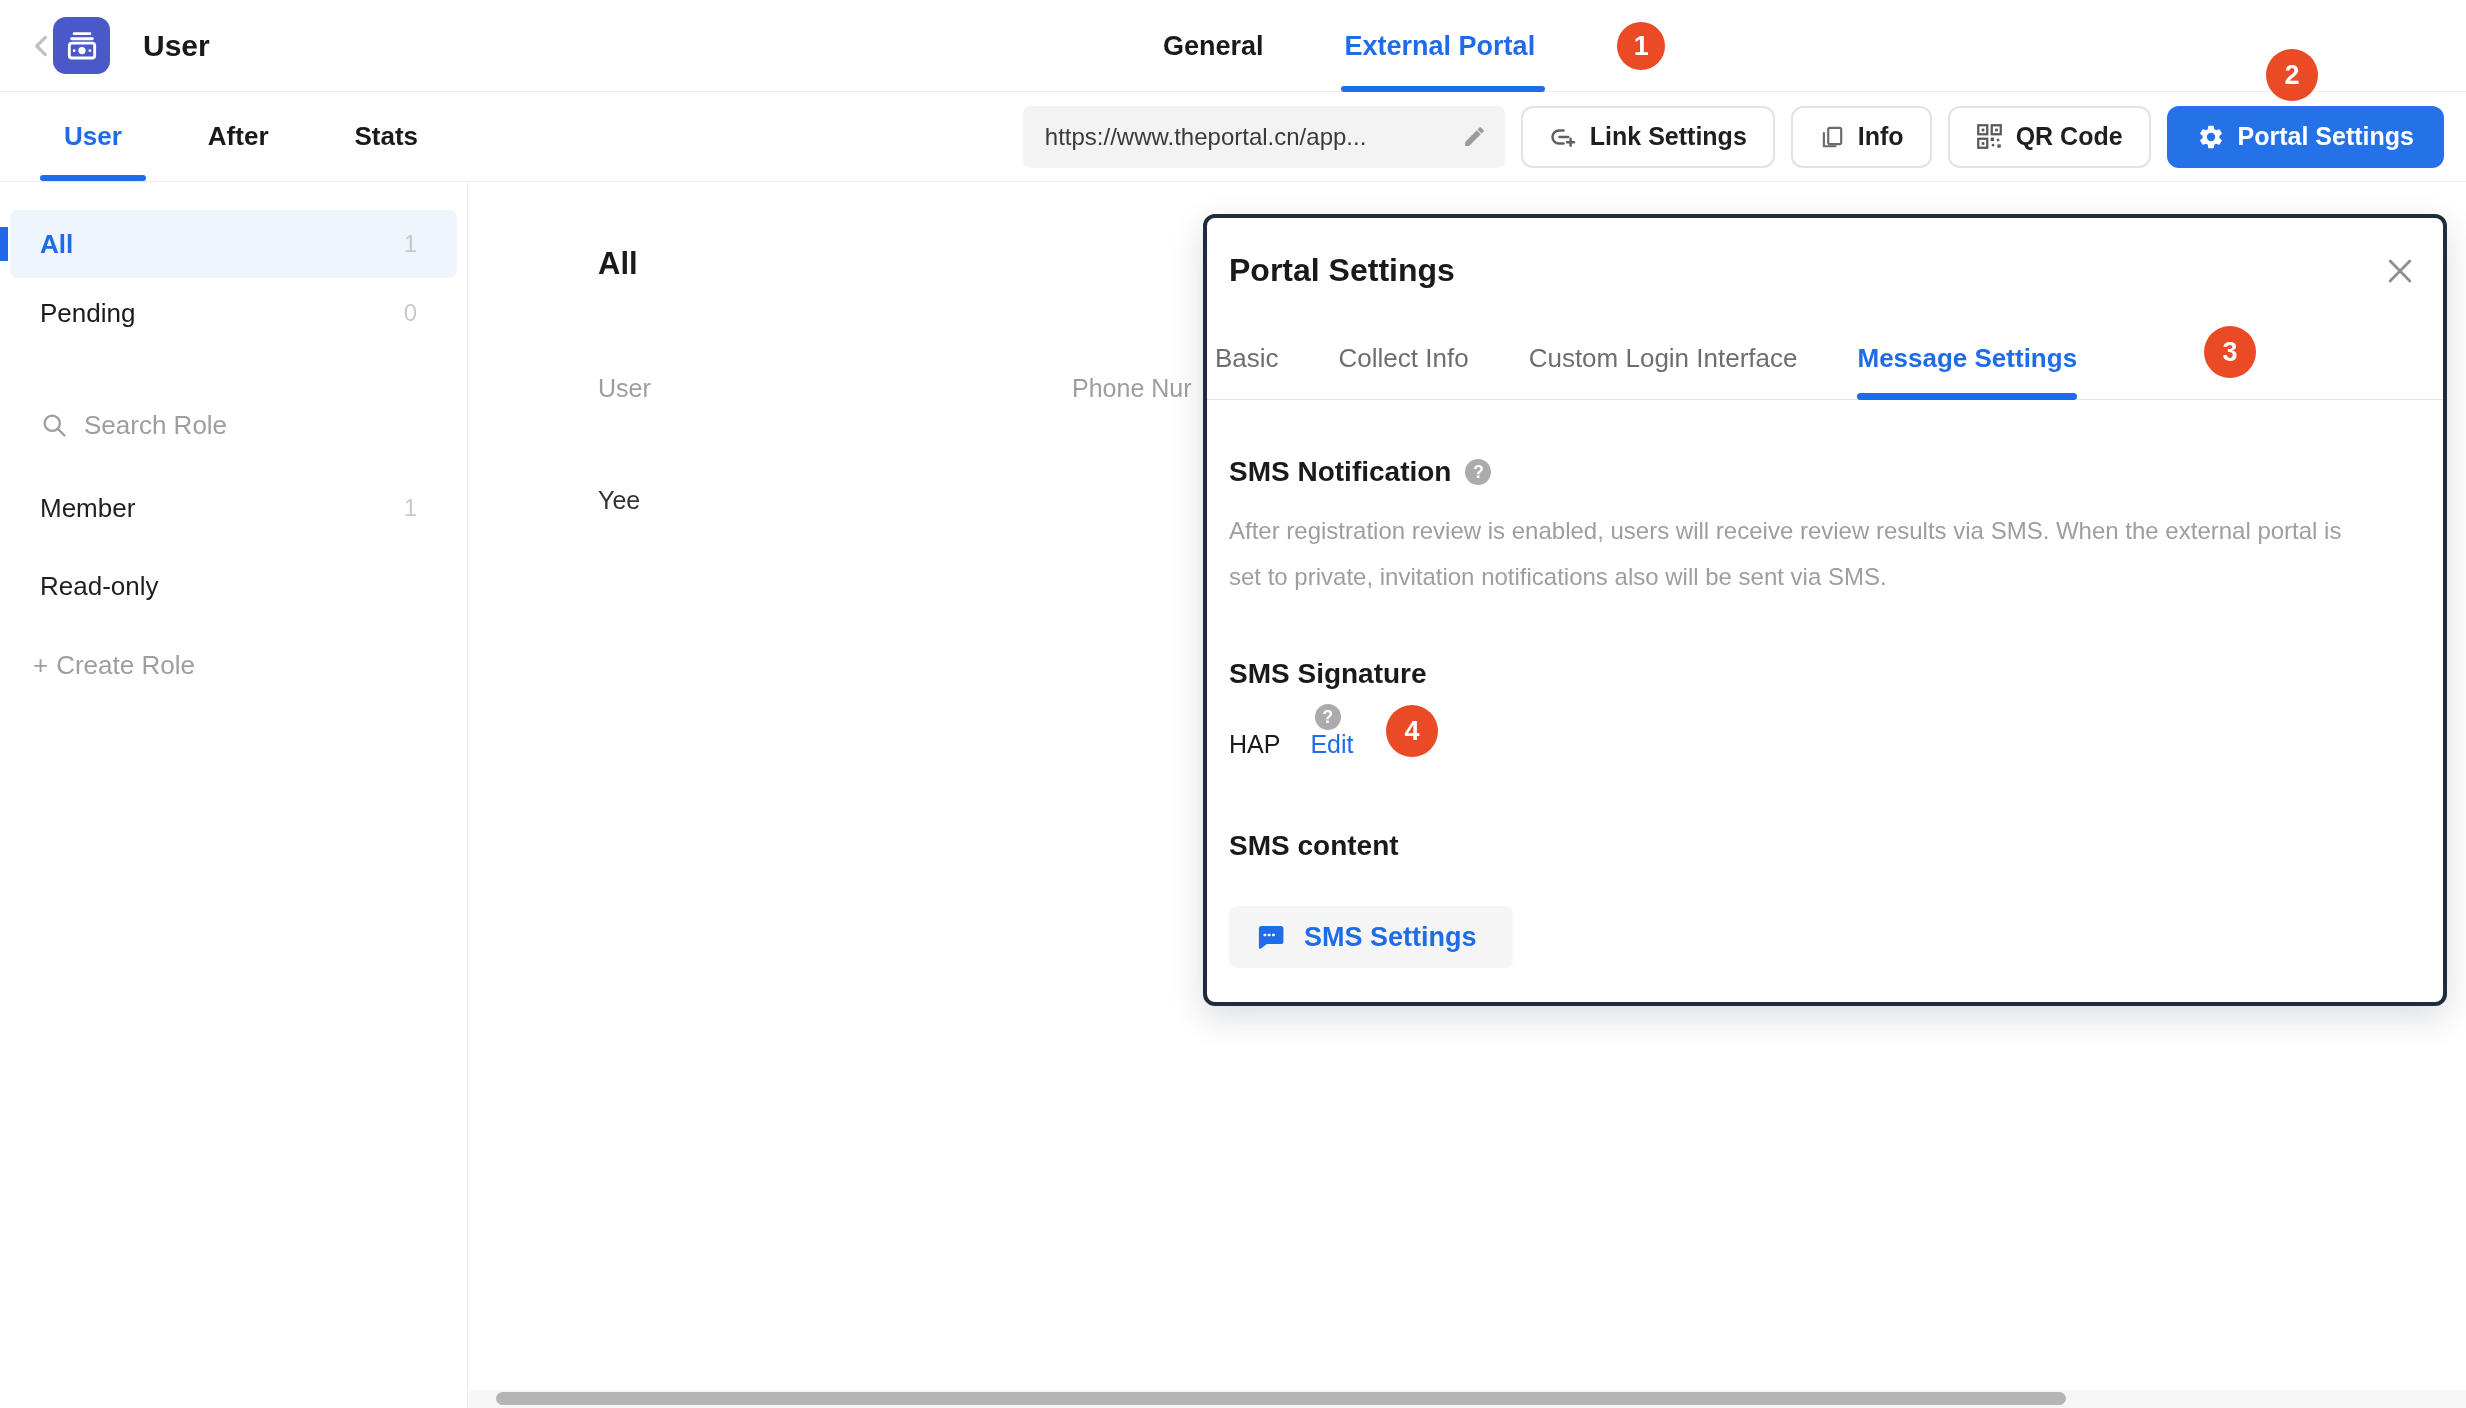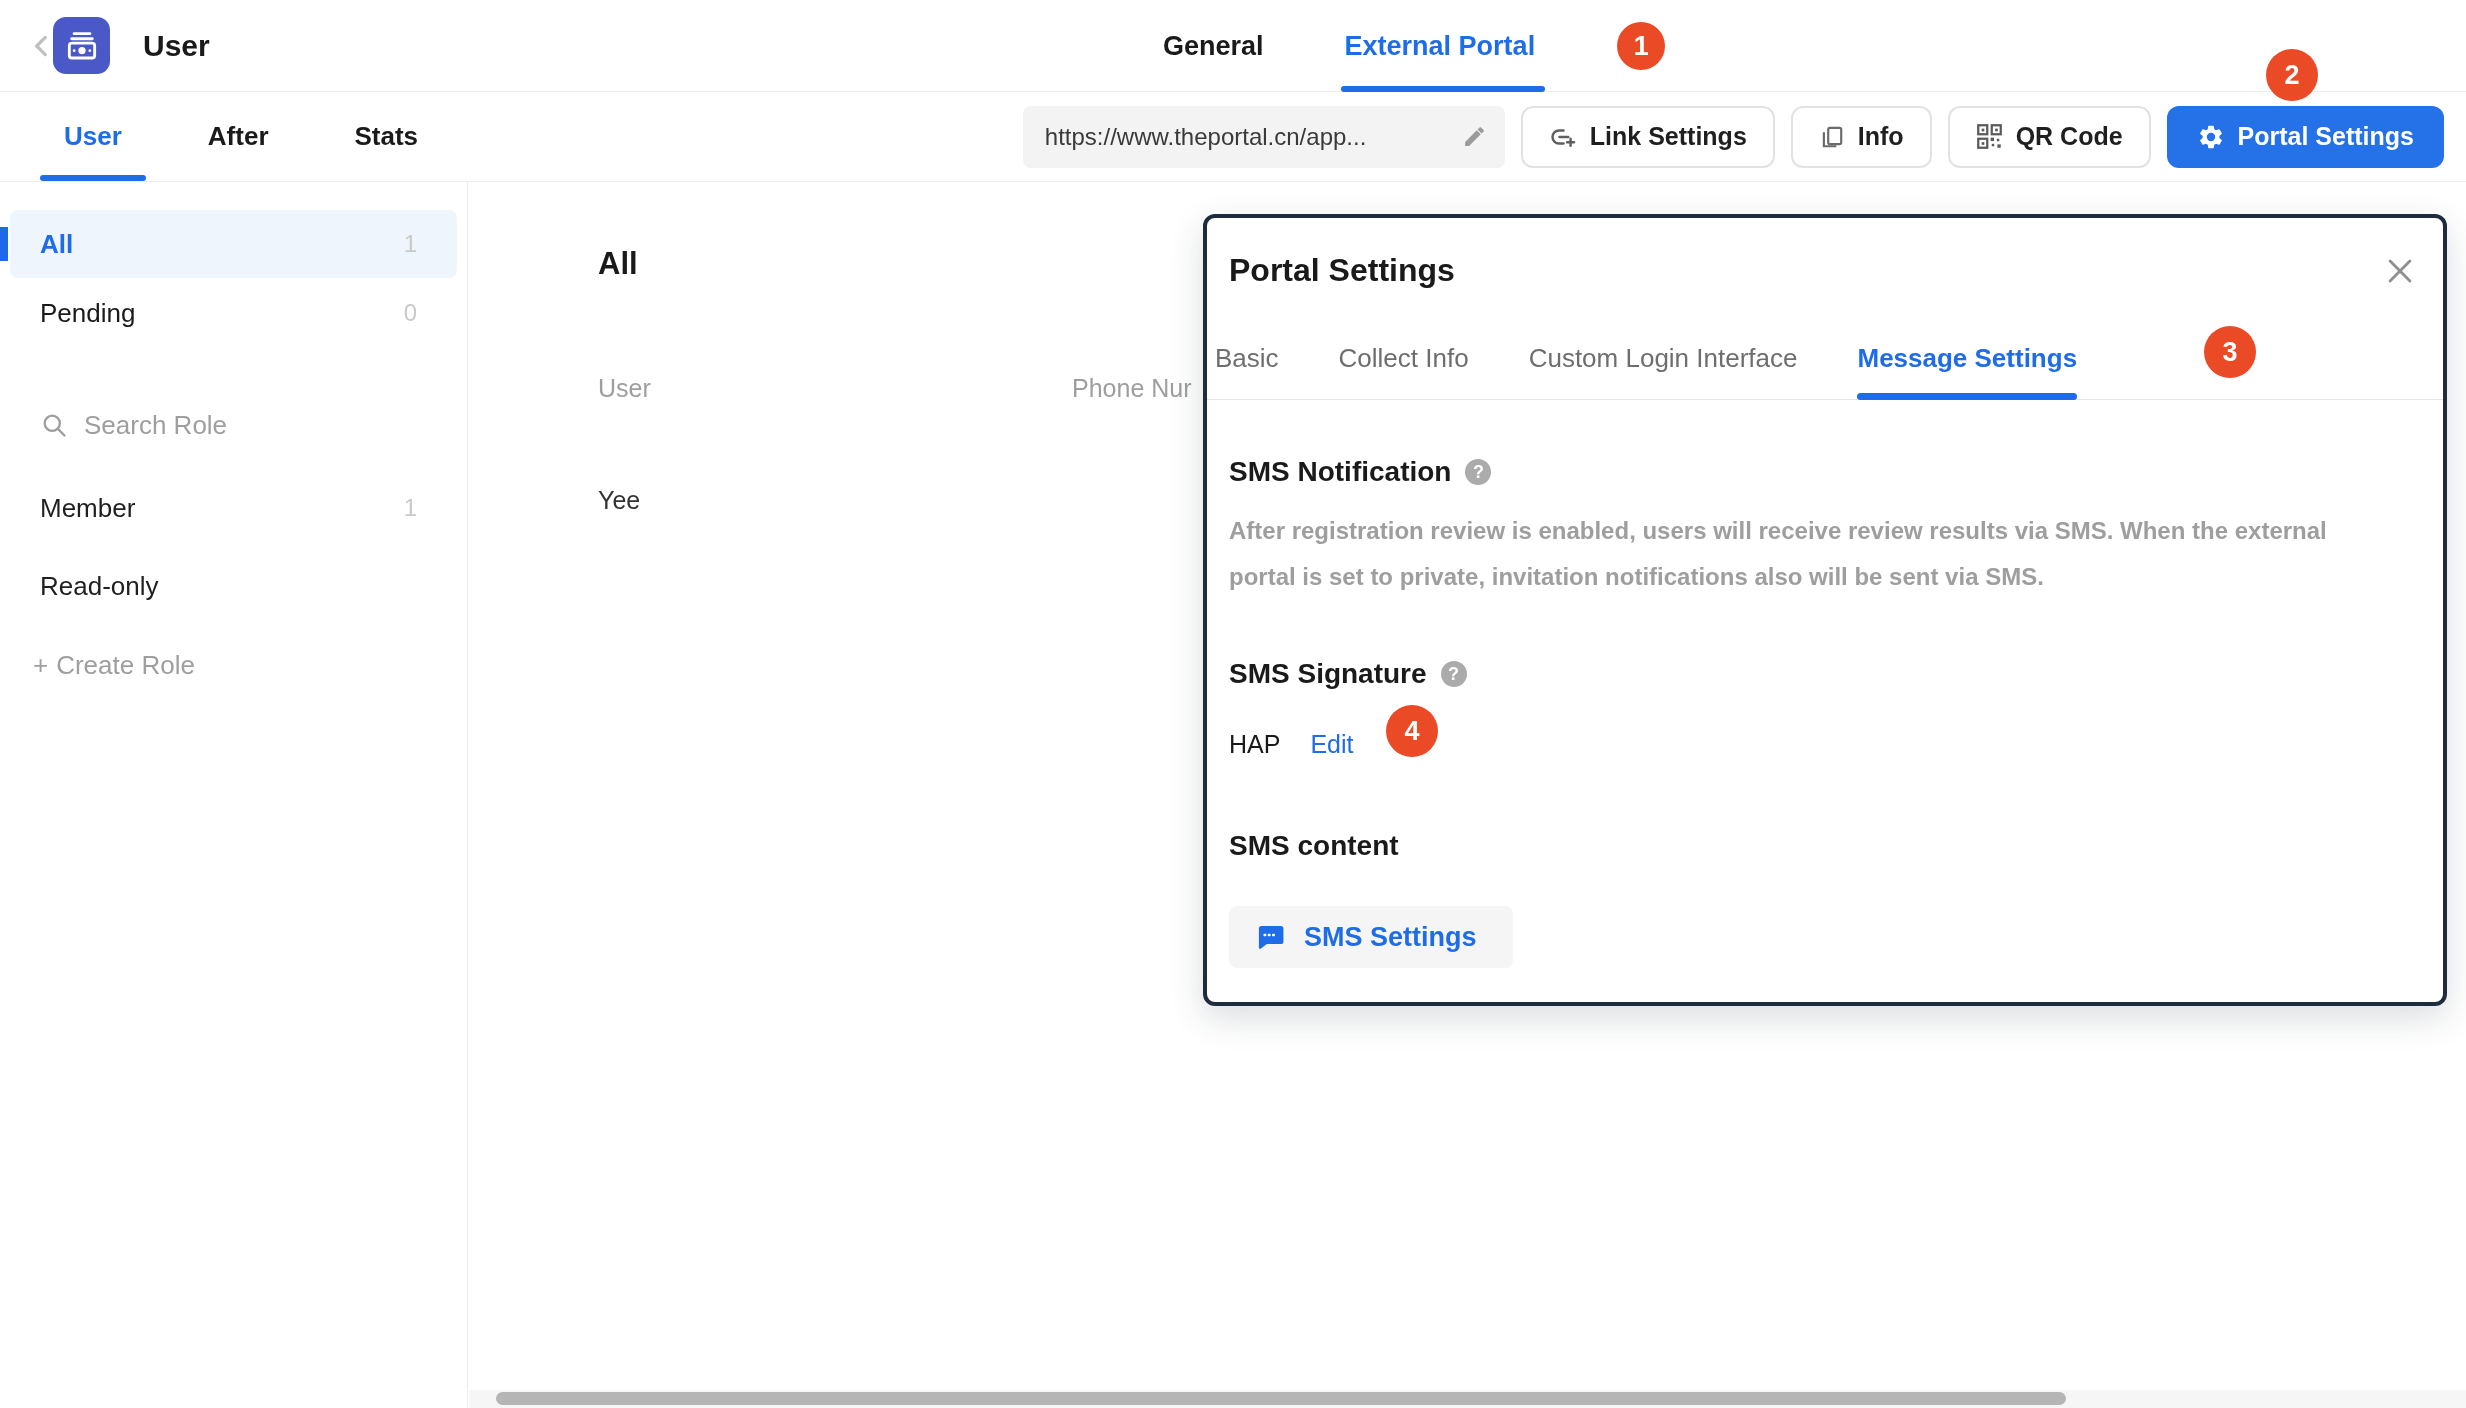--- a/index.html
+++ b/index.html
@@ -80,22 +80,22 @@
   .m-tabs { position:absolute; left:0; right:0; top:100px; height:82px; display:flex; gap:60px;
     padding-left:8px; align-items:stretch; border-bottom:1px solid #e6e6e6; }
   .mtab { position:relative; display:flex; align-items:center; font-size:26px; color:#6e6e6e; cursor:pointer; }
   .mtab.active { color:#1f6ce8; font-weight:600; }
   .mtab.active .mtab-underline { position:absolute; left:0; right:0; bottom:-1px; height:7px;
     background:#1f6ce8; border-radius:4px; }
   .sec-title { position:absolute; left:22px; display:flex; align-items:center; gap:14px;
     font-size:28px; font-weight:700; }
   .sec1-title { top:238px; }
   .sec-desc { position:absolute; left:22px; top:290px; width:1120px; font-size:24px; line-height:46px;
-    color:#9e9e9e;font-weight:bold; }
-  .sec2-title { top:440px; }
+    color:#9e9e9e; }
+  .sec2-title { top:440px;flex-direction:column; }
   .sig-row { position:absolute; left:22px; top:512px; display:flex; align-items:center; gap:30px; }
   .sig-value { font-size:25px; color:#1a1a1a; }
   .sig-edit { font-size:25px; color:#1f6ce8; cursor:pointer; }
   .sec3-title { top:612px; }
   .sms-btn { position:absolute; left:22px; top:688px; height:62px; display:inline-flex;
     align-items:center; gap:18px; padding:0 36px 0 26px; background:#f5f5f5; border-radius:8px;
     font-size:27px; font-weight:600; color:#1f6ce8; cursor:pointer; }
   .help-icon { width:26px; height:26px; border-radius:50%; background:#ababab; color:#fff;
     font-size:18px; font-weight:700; display:flex; align-items:center; justify-content:center; }
   svg { display:block; }

